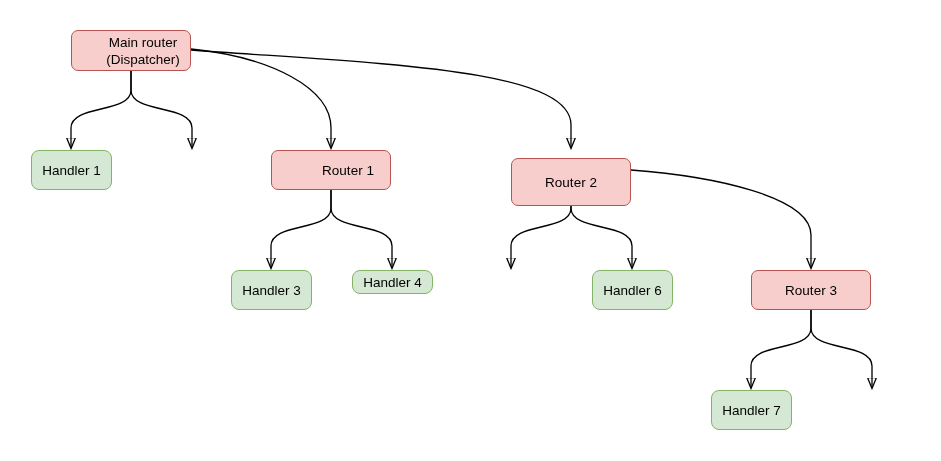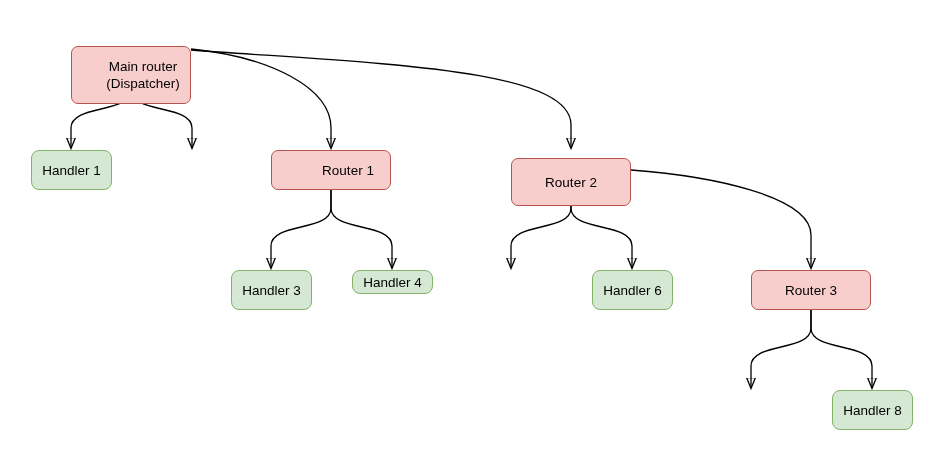--- a/index.html
+++ b/index.html
@@ -68,21 +68,21 @@
     <path d="M191,50 C380,64 571,68 571,125 L571,148" marker-end="url(#arrow)"></path>
     <path d="M331,190 L331,208 C331,232 271,222 271,246 L271,268" marker-end="url(#arrow)"></path>
     <path d="M331,190 L331,208 C331,232 392,222 392,246 L392,268" marker-end="url(#arrow)"></path>
     <path d="M571,190 L571,208 C571,232 511,222 511,246 L511,268" marker-end="url(#arrow)"></path>
     <path d="M571,190 L571,208 C571,232 632,222 632,246 L632,268" marker-end="url(#arrow)"></path>
     <path d="M631,170 C711,176 811,196 811,235 L811,268" marker-end="url(#arrow)"></path>
     <path d="M811,310 L811,328 C811,352 751,342 751,366 L751,388" marker-end="url(#arrow)"></path>
     <path d="M811,310 L811,328 C811,352 872,342 872,366 L872,388" marker-end="url(#arrow)"></path>
   </svg>
 
-  <div class="node router" style="left:71px; top:46px; width:120px; height:58px;padding-left:24px;">
+  <div class="node router" style="left:71px; top:30px; width:120px; height:41px;padding-left:24px;">
     <span>Main router</span>
     <span>(Dispatcher)</span>
   </div>
 
   <div class="node handler" style="left:31px; top:150px; width:81px; height:40px;">
     <span>Handler 1</span>
   </div>
 
 
   <div class="node router" style="left:271px; top:150px; width:120px; height:40px;padding-left:34px;">
@@ -103,18 +103,18 @@
 
 
   <div class="node handler" style="left:592px; top:270px; width:81px; height:40px;">
     <span>Handler 6</span>
   </div>
 
   <div class="node router" style="left:751px; top:270px; width:120px; height:40px;">
     <span>Router 3</span>
   </div>
 
+  <div class="node handler" style="left:711px; top:390px; width:81px; height:40px;">
+    <span>Handler 7</span>
+  </div>
 
-  <div class="node handler" style="left:832px; top:390px; width:81px; height:40px;">
-    <span>Handler 8</span>
-  </div>
 
 </div>
 
 </body></html>

